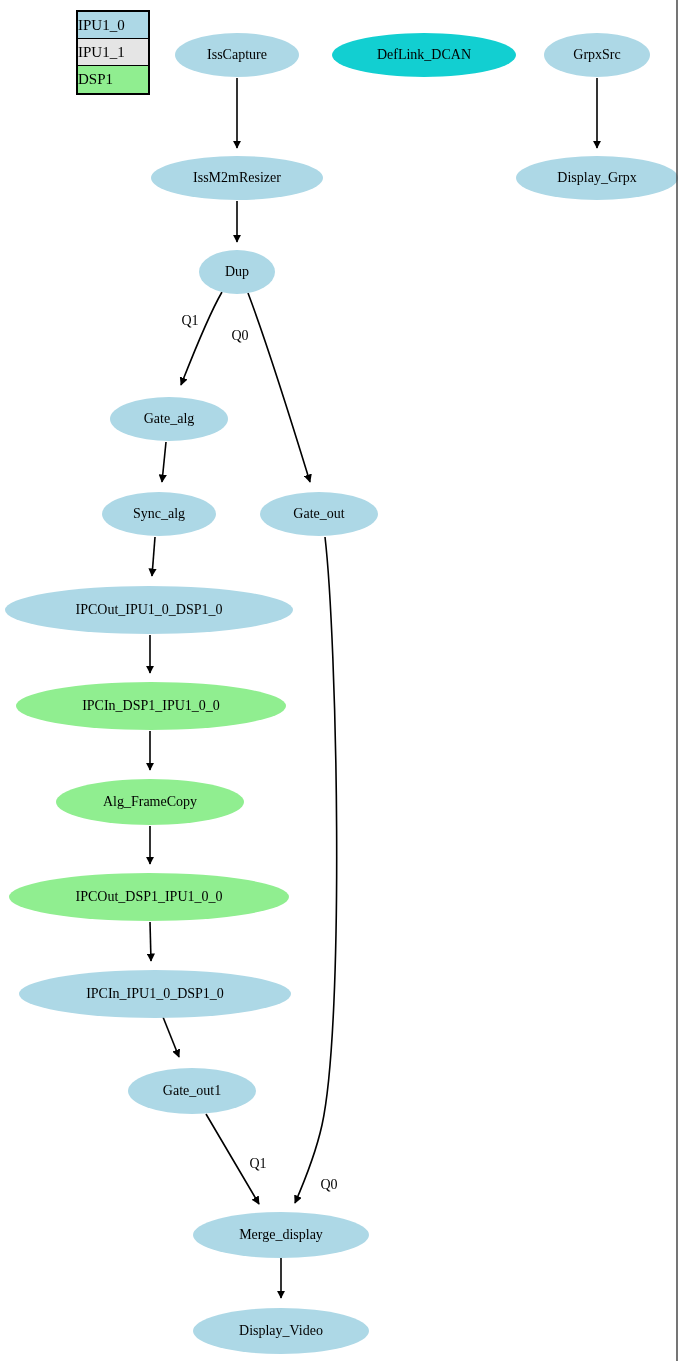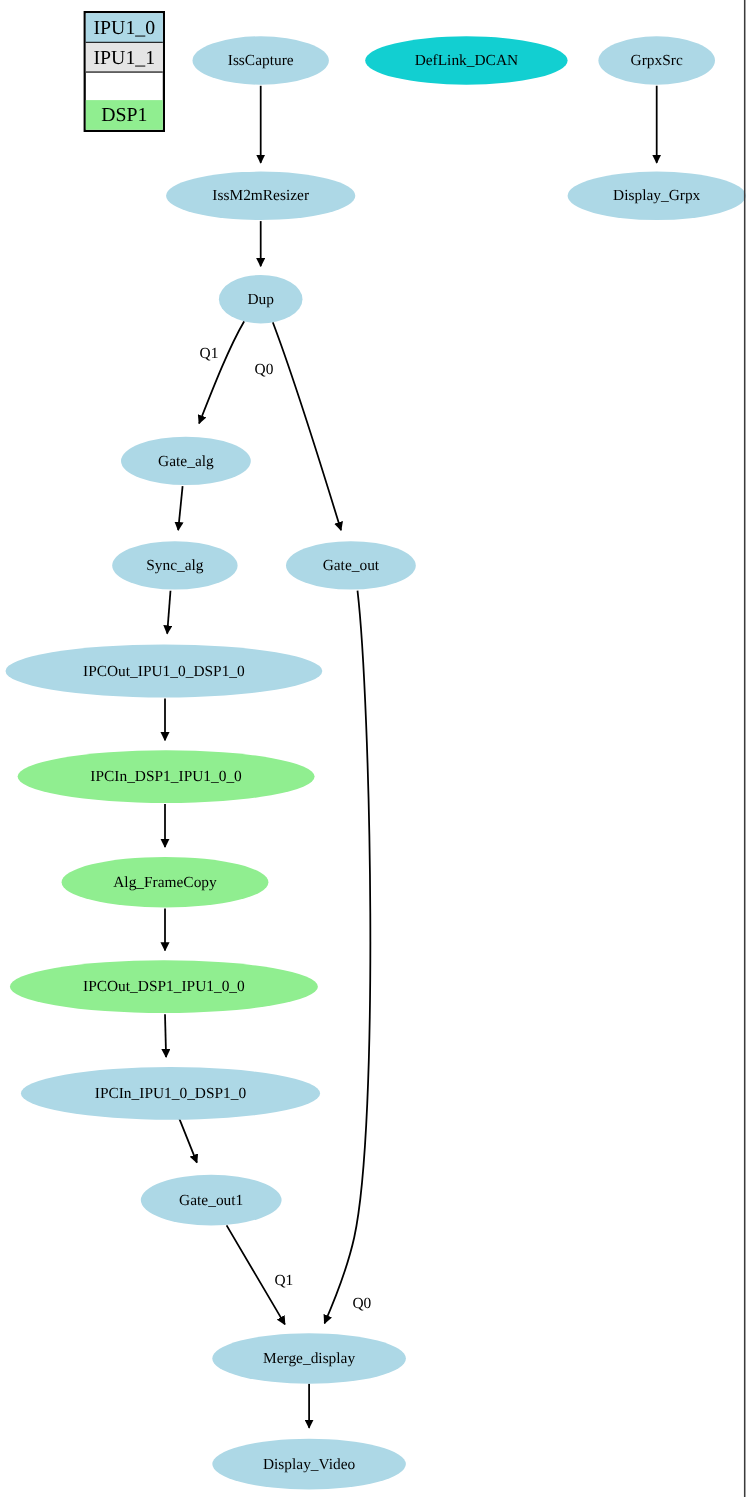--- a/index.html
+++ b/index.html
@@ -57,31 +57,29 @@
     left: 76px;
     top: 10px;
     width: 74px;
     border: 2px solid #000000;
     box-sizing: border-box;
     background: #ffffff;
   }
   .legend-row {
     height: 27px;
     line-height: 27px;
-    text-align: center;
-    font-family: "Liberation Serif", "DejaVu Serif", serif;
-    font-size: 18px;
+    font-family: "Liberation Serif", "DejaVu Serif", serif;
+    font-size: 15px;
     color: #000000;
     border-bottom: 1px solid #000000;
     box-sizing: border-box;
     white-space: nowrap;
   }
   .legend-row:last-child {
     border-bottom: none;
-    margin-top: 25px;
   }
 </style>
 </head>
 <body>
 
 <div id="canvas">
 
   <svg id="graph-svg" viewBox="0 0 684 1361">
     <defs>
       <marker id="arrow" viewBox="0 0 10 10" refX="9" refY="5" markerWidth="5.2" markerHeight="5.2" orient="auto-start-reverse">

